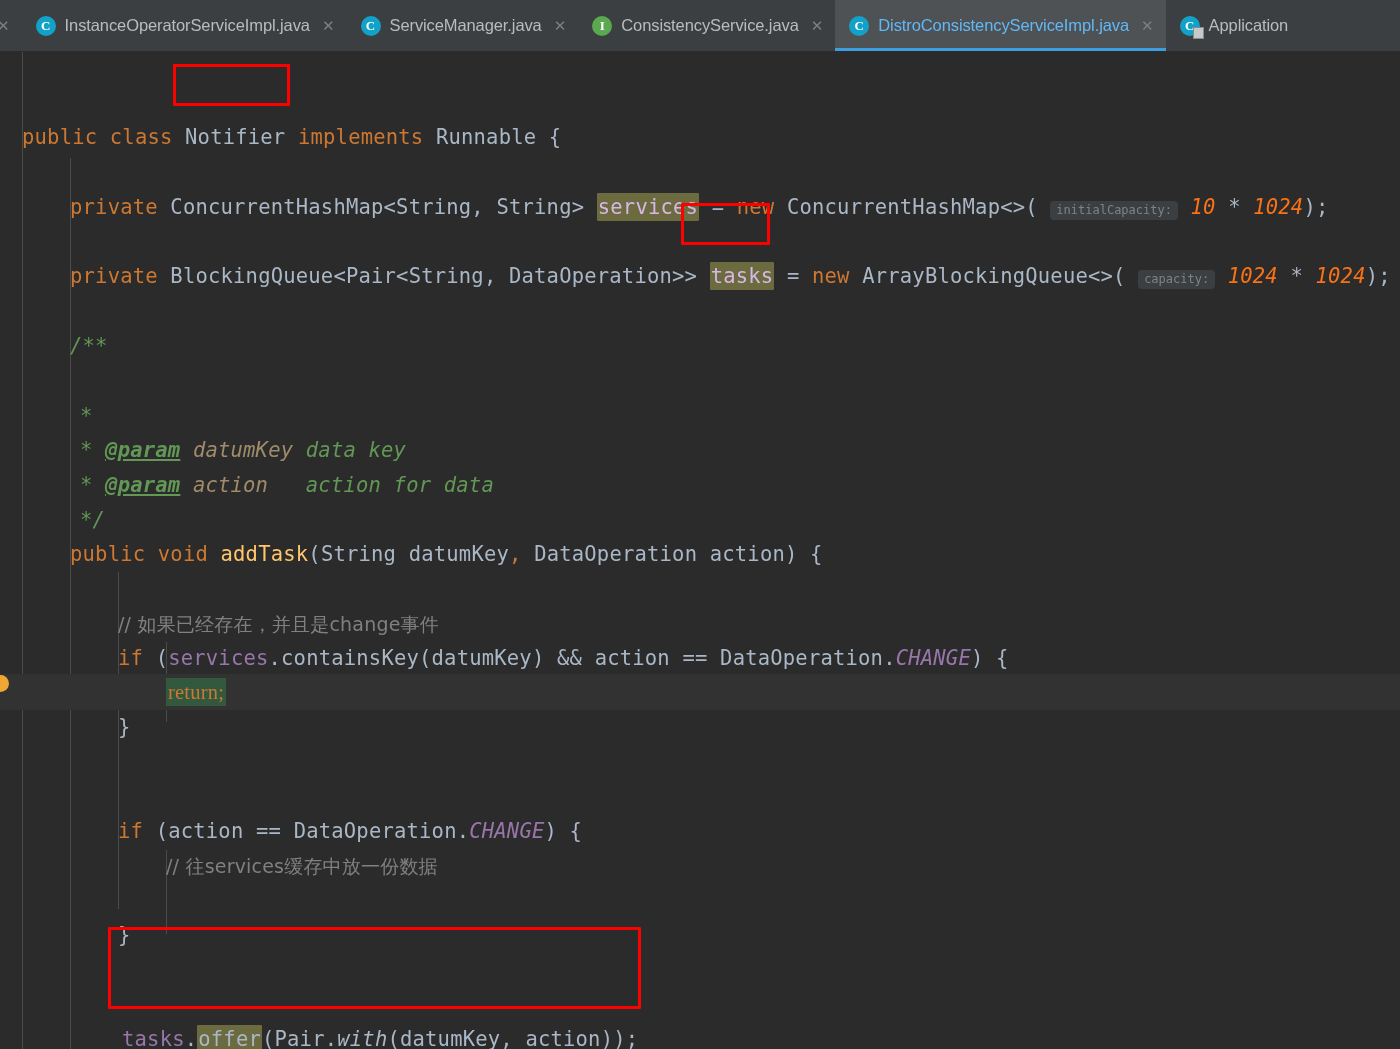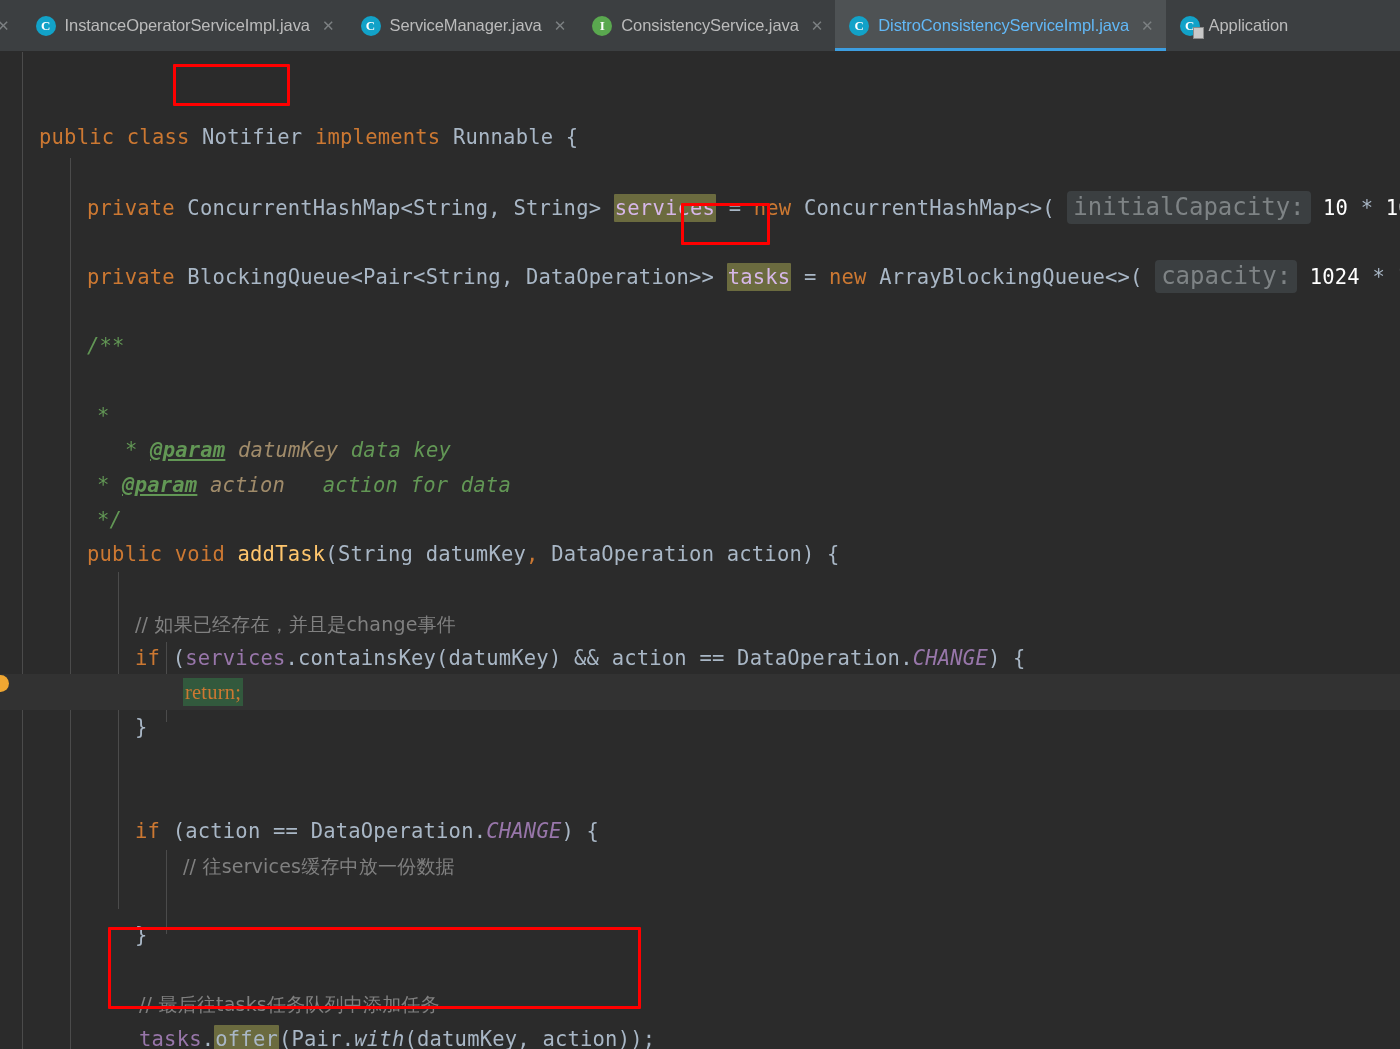--- a/index.html
+++ b/index.html
@@ -115,28 +115,27 @@
   .line {
     position: absolute;
     left: 0;
     height: 36px;
     line-height: 36px;
     white-space: pre;
     font-family: "DejaVu Sans Mono", monospace;
     font-size: 20.5px;
     color: #a9b7c6;
     letter-spacing: 0.2px;
-    padding-left: 17px;
   }
 
   
   .kw   { color: #cc7832; }
   .typ  { color: #a9b7c6; }
   .fld  { color: #9876aa; }
-  .num  { color: #ffffff; }
+  .num  { color: #f97316; font-style: italic; }
   .mth  { color: #ffc66d; }
   .stat { color: #9876aa; font-style: italic; }
   .ital { color: #a9b7c6; font-style: italic; }
   .punc { color: #a9b7c6; }
   .doc  { color: #629755; font-style: italic; }
   .doctag { color: #629755; font-weight: bold; font-style: italic; text-decoration: underline; }
   .docparam { color: #a08b6a; font-style: italic; }
 
   
   .occ {
@@ -155,21 +154,21 @@
   .hitgreen {
     background: #32593d;
     padding: 3px 2px;
   }
   
   .hint {
     background: #3b3f41;
     color: #7e8385;
     border-radius: 4px;
     padding: 2px 6px 3px 6px;
-    font-size: 24px;
+    font-size: 12px;
     letter-spacing: 0;
     margin-top: 9px;
   }
   
   .zh { font-family: "DejaVu Sans", sans-serif; font-size: 19px; color: #808080; text-align: right; }
 
   
   .redbox {
     position: absolute;
     border: 3px solid #ff0000;
@@ -229,21 +228,21 @@
   <div id="bookmark-dot" style="left:-8px; top:623px;"></div>
 
   <div class="line" style="top:67px; left:22px;"><span class="kw">public</span> <span class="kw">class</span> <span class="typ">Notifier</span> <span class="kw">implements</span> <span class="typ">Runnable</span> <span class="punc">{</span></div>
 
   <div class="line" style="top:137px; left:70px;"><span class="kw">private</span> <span class="typ">ConcurrentHashMap&lt;String, String&gt;</span> <span class="occ">services</span> <span class="punc">=</span> <span class="kw">new</span> <span class="typ">ConcurrentHashMap&lt;&gt;(</span> <span class="hint">initialCapacity:</span> <span class="num">10</span> <span class="punc">*</span> <span class="num">1024</span><span class="punc">);</span></div>
 
   <div class="line" style="top:206px; left:70px;"><span class="kw">private</span> <span class="typ">BlockingQueue&lt;Pair&lt;String, DataOperation&gt;&gt;</span> <span class="occ">tasks</span> <span class="punc">=</span> <span class="kw">new</span> <span class="typ">ArrayBlockingQueue&lt;&gt;(</span> <span class="hint">capacity:</span> <span class="num">1024</span> <span class="punc">*</span> <span class="num">1024</span><span class="punc">);</span></div>
 
   <div class="line doc" style="top:276px; left:70px;">/**</div>
   <div class="line doc" style="top:346px; left:80px;">*</div>
-  <div class="line" style="top:380px; left:80px;margin-left:28px;"><span class="doc">*</span> <span class="doctag">@param</span> <span class="docparam">datumKey</span> <span class="doc">data key</span></div>
+  <div class="line" style="top:380px; left:80px;"><span class="doc">*</span> <span class="doctag">@param</span> <span class="docparam">datumKey</span> <span class="doc">data key</span></div>
   <div class="line" style="top:415px; left:80px;text-align:center;"><span class="doc">*</span> <span class="doctag">@param</span> <span class="docparam">action</span>&nbsp;&nbsp; <span class="doc">action for data</span></div>
   <div class="line doc" style="top:450px; left:80px;">*/</div>
 
   <div class="line" style="top:484px; left:70px;"><span class="kw">public</span> <span class="kw">void</span> <span class="mth">addTask</span><span class="punc">(</span><span class="typ">String</span> <span class="typ">datumKey</span><span class="kw">,</span> <span class="typ">DataOperation</span> <span class="typ">action</span><span class="punc">)</span> <span class="punc">{</span></div>
 
   <div class="line zh" style="top:554px; left:118px;">// 如果已经存在，并且是change事件</div>
 
   <div class="line" style="top:588px; left:118px;"><span class="kw">if</span> <span class="punc">(</span><span class="fld">services</span><span class="punc">.containsKey(datumKey)</span> <span class="punc">&amp;&amp;</span> <span class="typ">action</span> <span class="punc">==</span> <span class="typ">DataOperation.</span><span class="stat">CHANGE</span><span class="punc">)</span> <span class="punc">{</span></div>
 
   <div class="line" style="top:622px; left:166px;font-family:Liberation Serif, serif;"><span class="kw hitgreen">return;</span></div>
@@ -251,21 +250,20 @@
   <div class="line punc" style="top:657px; left:118px;">}</div>
 
 
   <div class="line zh" style="top:796px; left:166px;">// 往services缓存中放一份数据</div>
 
   <div class="line" style="top:761px; left:118px;"><span class="kw">if</span> <span class="punc">(</span><span class="typ">action</span> <span class="punc">==</span> <span class="typ">DataOperation.</span><span class="stat">CHANGE</span><span class="punc">)</span> <span class="punc">{</span></div>
 
 
   <div class="line punc" style="top:865px; left:118px;">}</div>
 
-  <div class="line zh" style="top:934px; left:122px;">// 最后往tasks任务队列中添加任务</div>
 
   <div class="line" style="top:969px; left:122px;"><span class="fld">tasks</span><span class="punc">.</span><span class="occ-m">offer</span><span class="punc">(</span><span class="typ">Pair.</span><span class="ital">with</span><span class="punc">(datumKey, action)</span><span class="punc">);</span></div>
 
   <div class="redbox" style="left:173px; top:12px; width:117px; height:42px;"></div>
   <div class="redbox" style="left:681px; top:151px; width:89px; height:42px;"></div>
   <div class="redbox" style="left:108px; top:875px; width:533px; height:82px;"></div>
 
 </div>
 
 </body></html>

